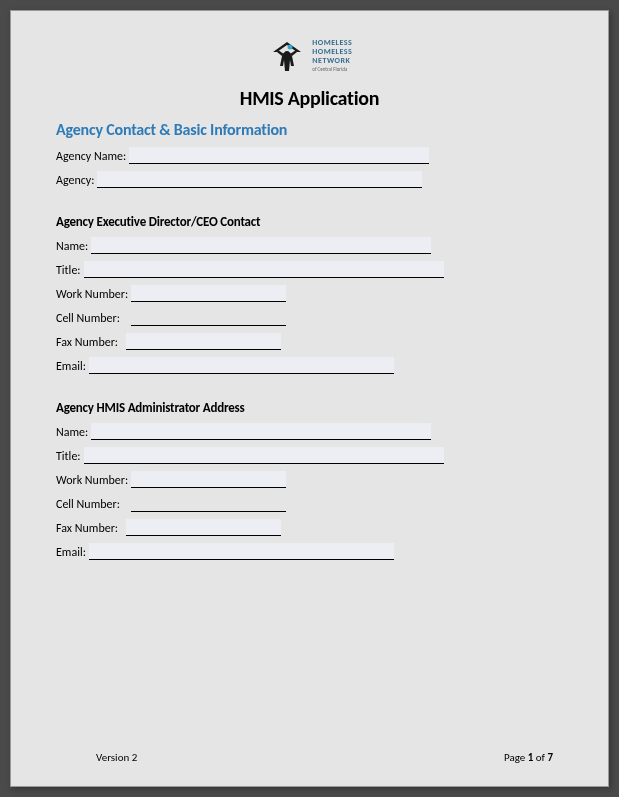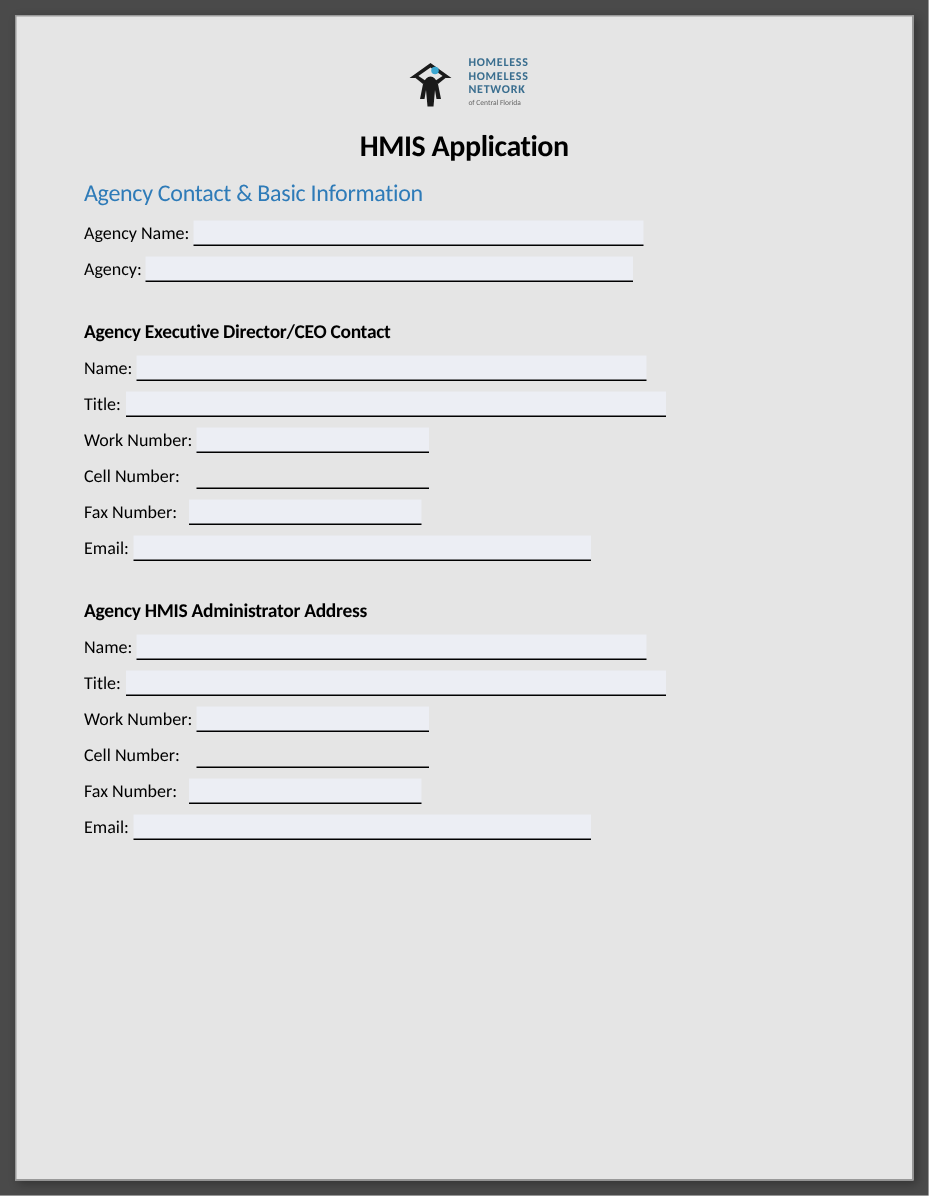--- a/index.html
+++ b/index.html
@@ -56,21 +56,21 @@
     .title {
       text-align: center;
       font-size: 20px;
       font-weight: bold;
       margin-bottom: 10px;
       letter-spacing: -0.3px;
     }
     .section-heading {
       color: #2e7bb8;
       font-size: 16px;
-      font-weight: normal;
+      font-weight: bold;
       margin-bottom: 6px;
       letter-spacing: -0.2px;
     }
     .subsection-heading {
       color: #000;
       font-size: 13px;
       font-weight: bold;
       margin-top: 26px;
       margin-bottom: 6px;
       letter-spacing: -0.2px;
@@ -205,14 +205,20 @@
   </div>
   <div class="field-row">
     <span class="field-label">Fax Number:</span>
     <span class="field-input-box w-med2" style="margin-left:5px"></span>
   </div>
   <div class="field-row">
     <span class="field-label">Email:</span>
     <span class="field-input-box w-email"></span>
   </div>
 
+  <div class="footer">
+    <span>Version 2</span>
+    <span class="right">
+      <span>Page </span><b>1</b><span> of </span><b>7</b>
+    </span>
+  </div>
 
 </div>
 
 </body></html>

